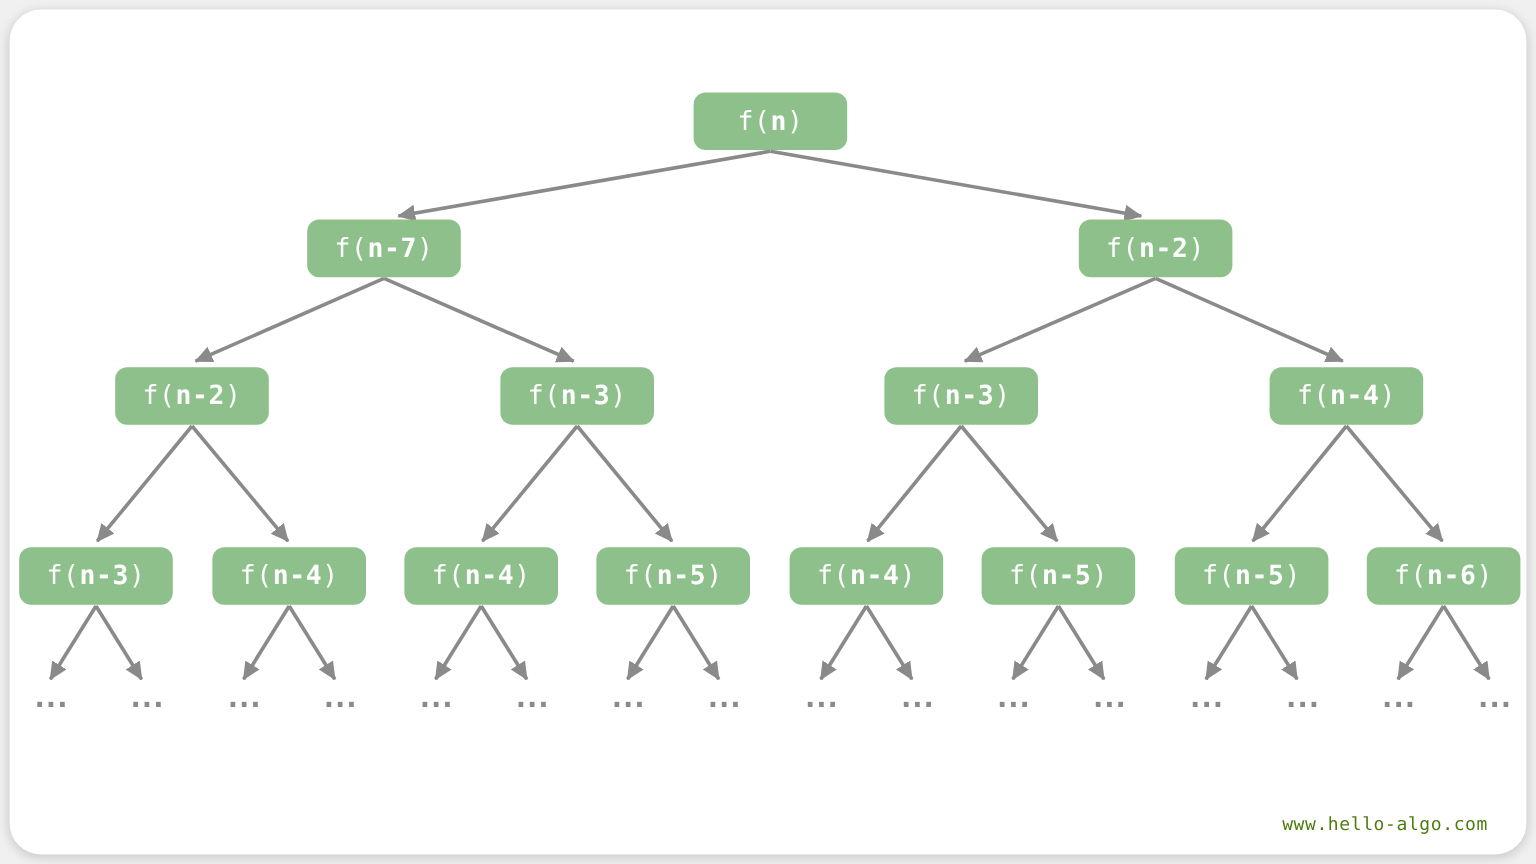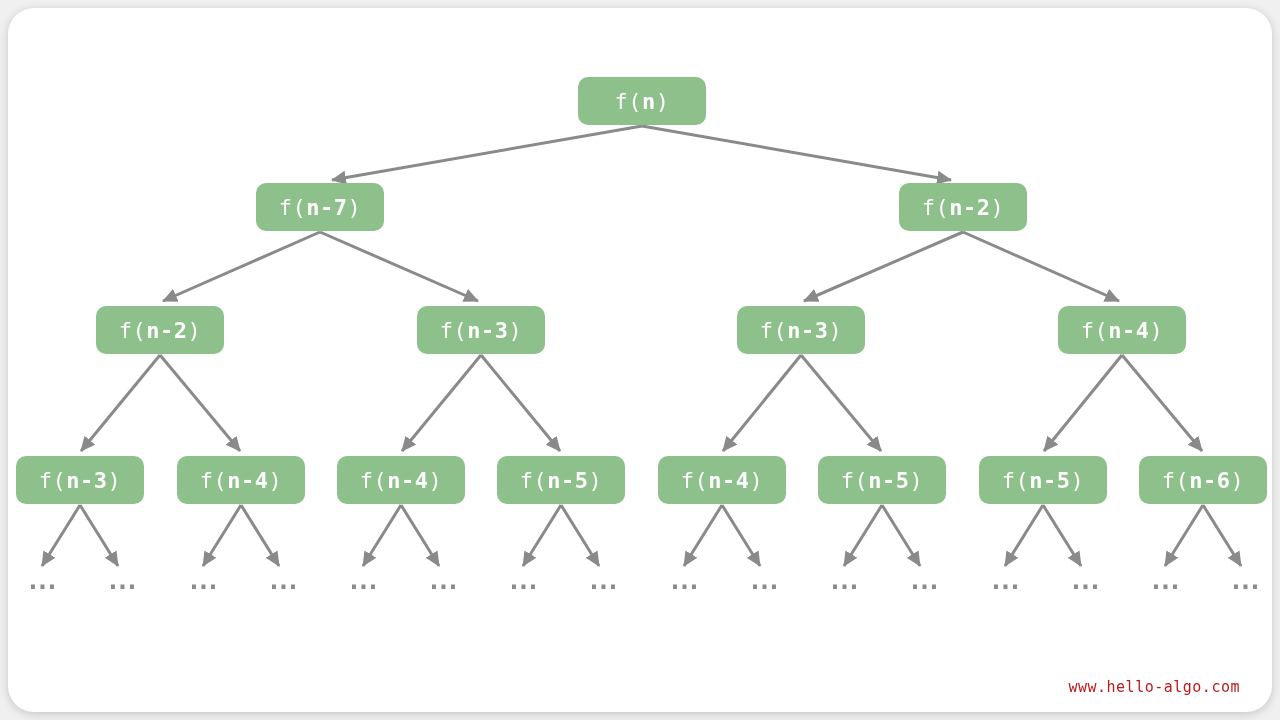--- a/index.html
+++ b/index.html
@@ -44,21 +44,21 @@
     color: #8a8a8a;
     font-weight: bold;
     font-size: 24px;
     letter-spacing: -5px;
     line-height: 0;
   }
   .watermark {
     position: absolute;
     right: 40px;
     bottom: 24px;
-    color: #b91c1c;
+    color: #4d7c0f;
     font-size: 15px;
     letter-spacing: 0.5px;
   }
 </style>
 </head>
 <body>
 
 <div class="card"></div>
 
 <svg class="edges" width="1280" height="720">

